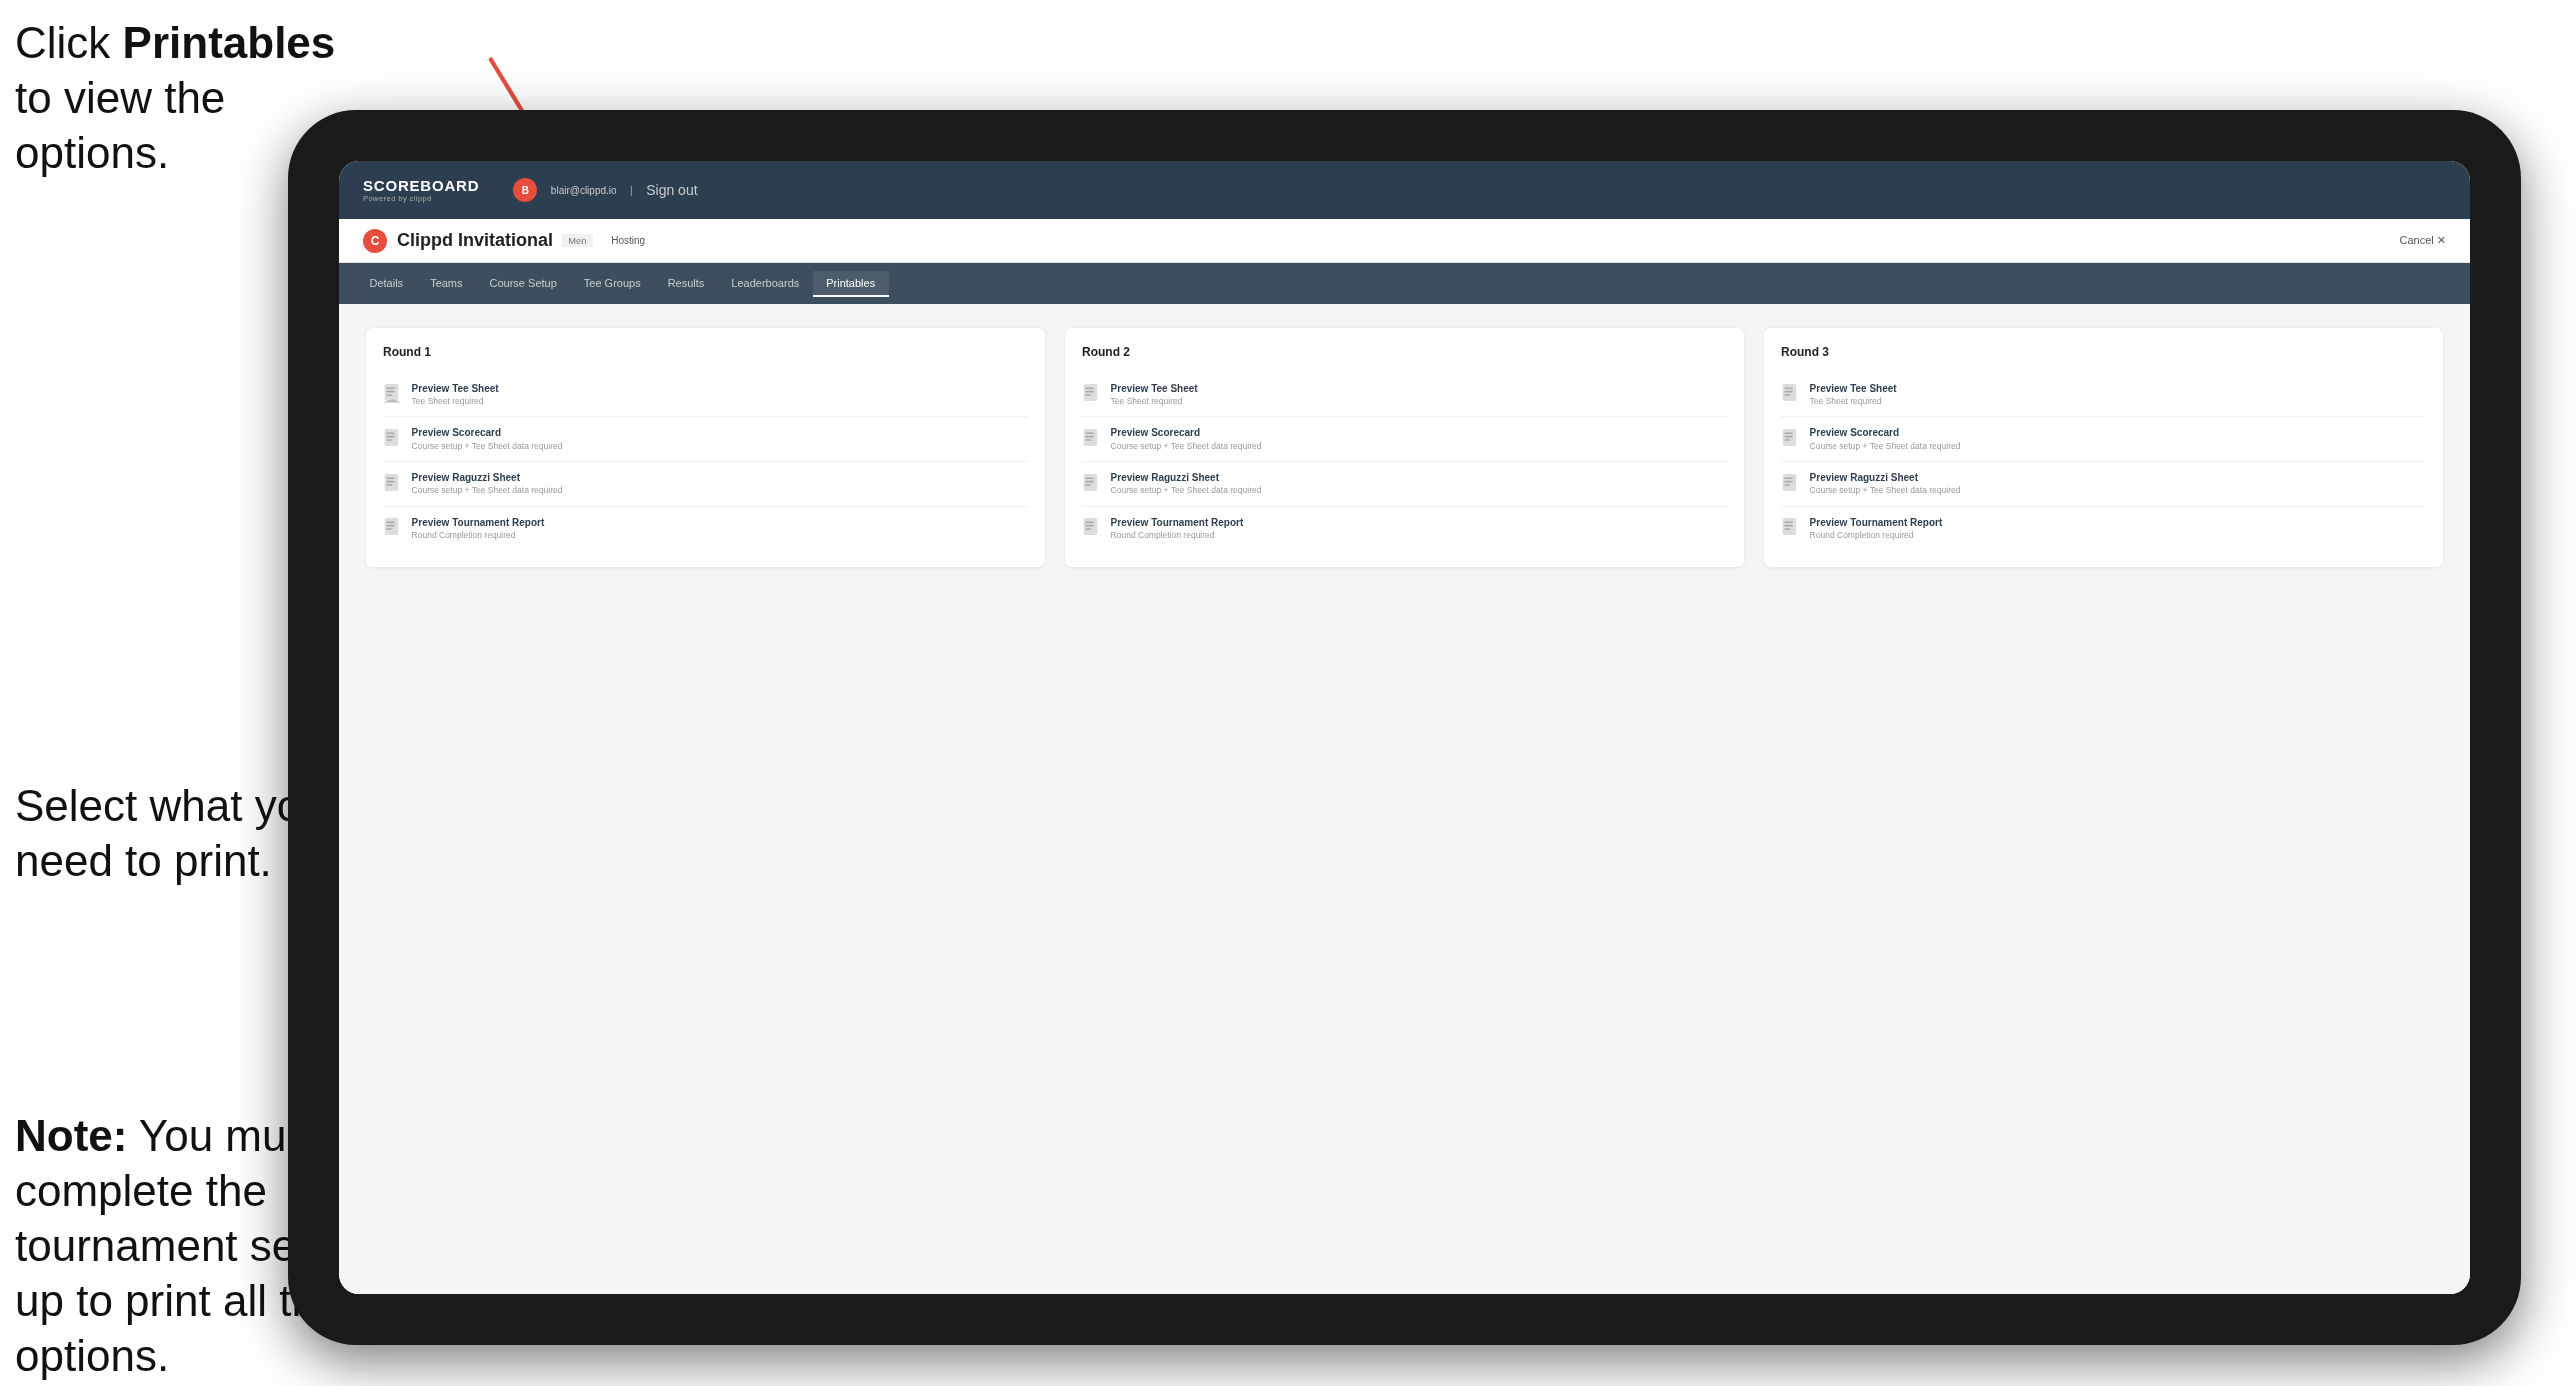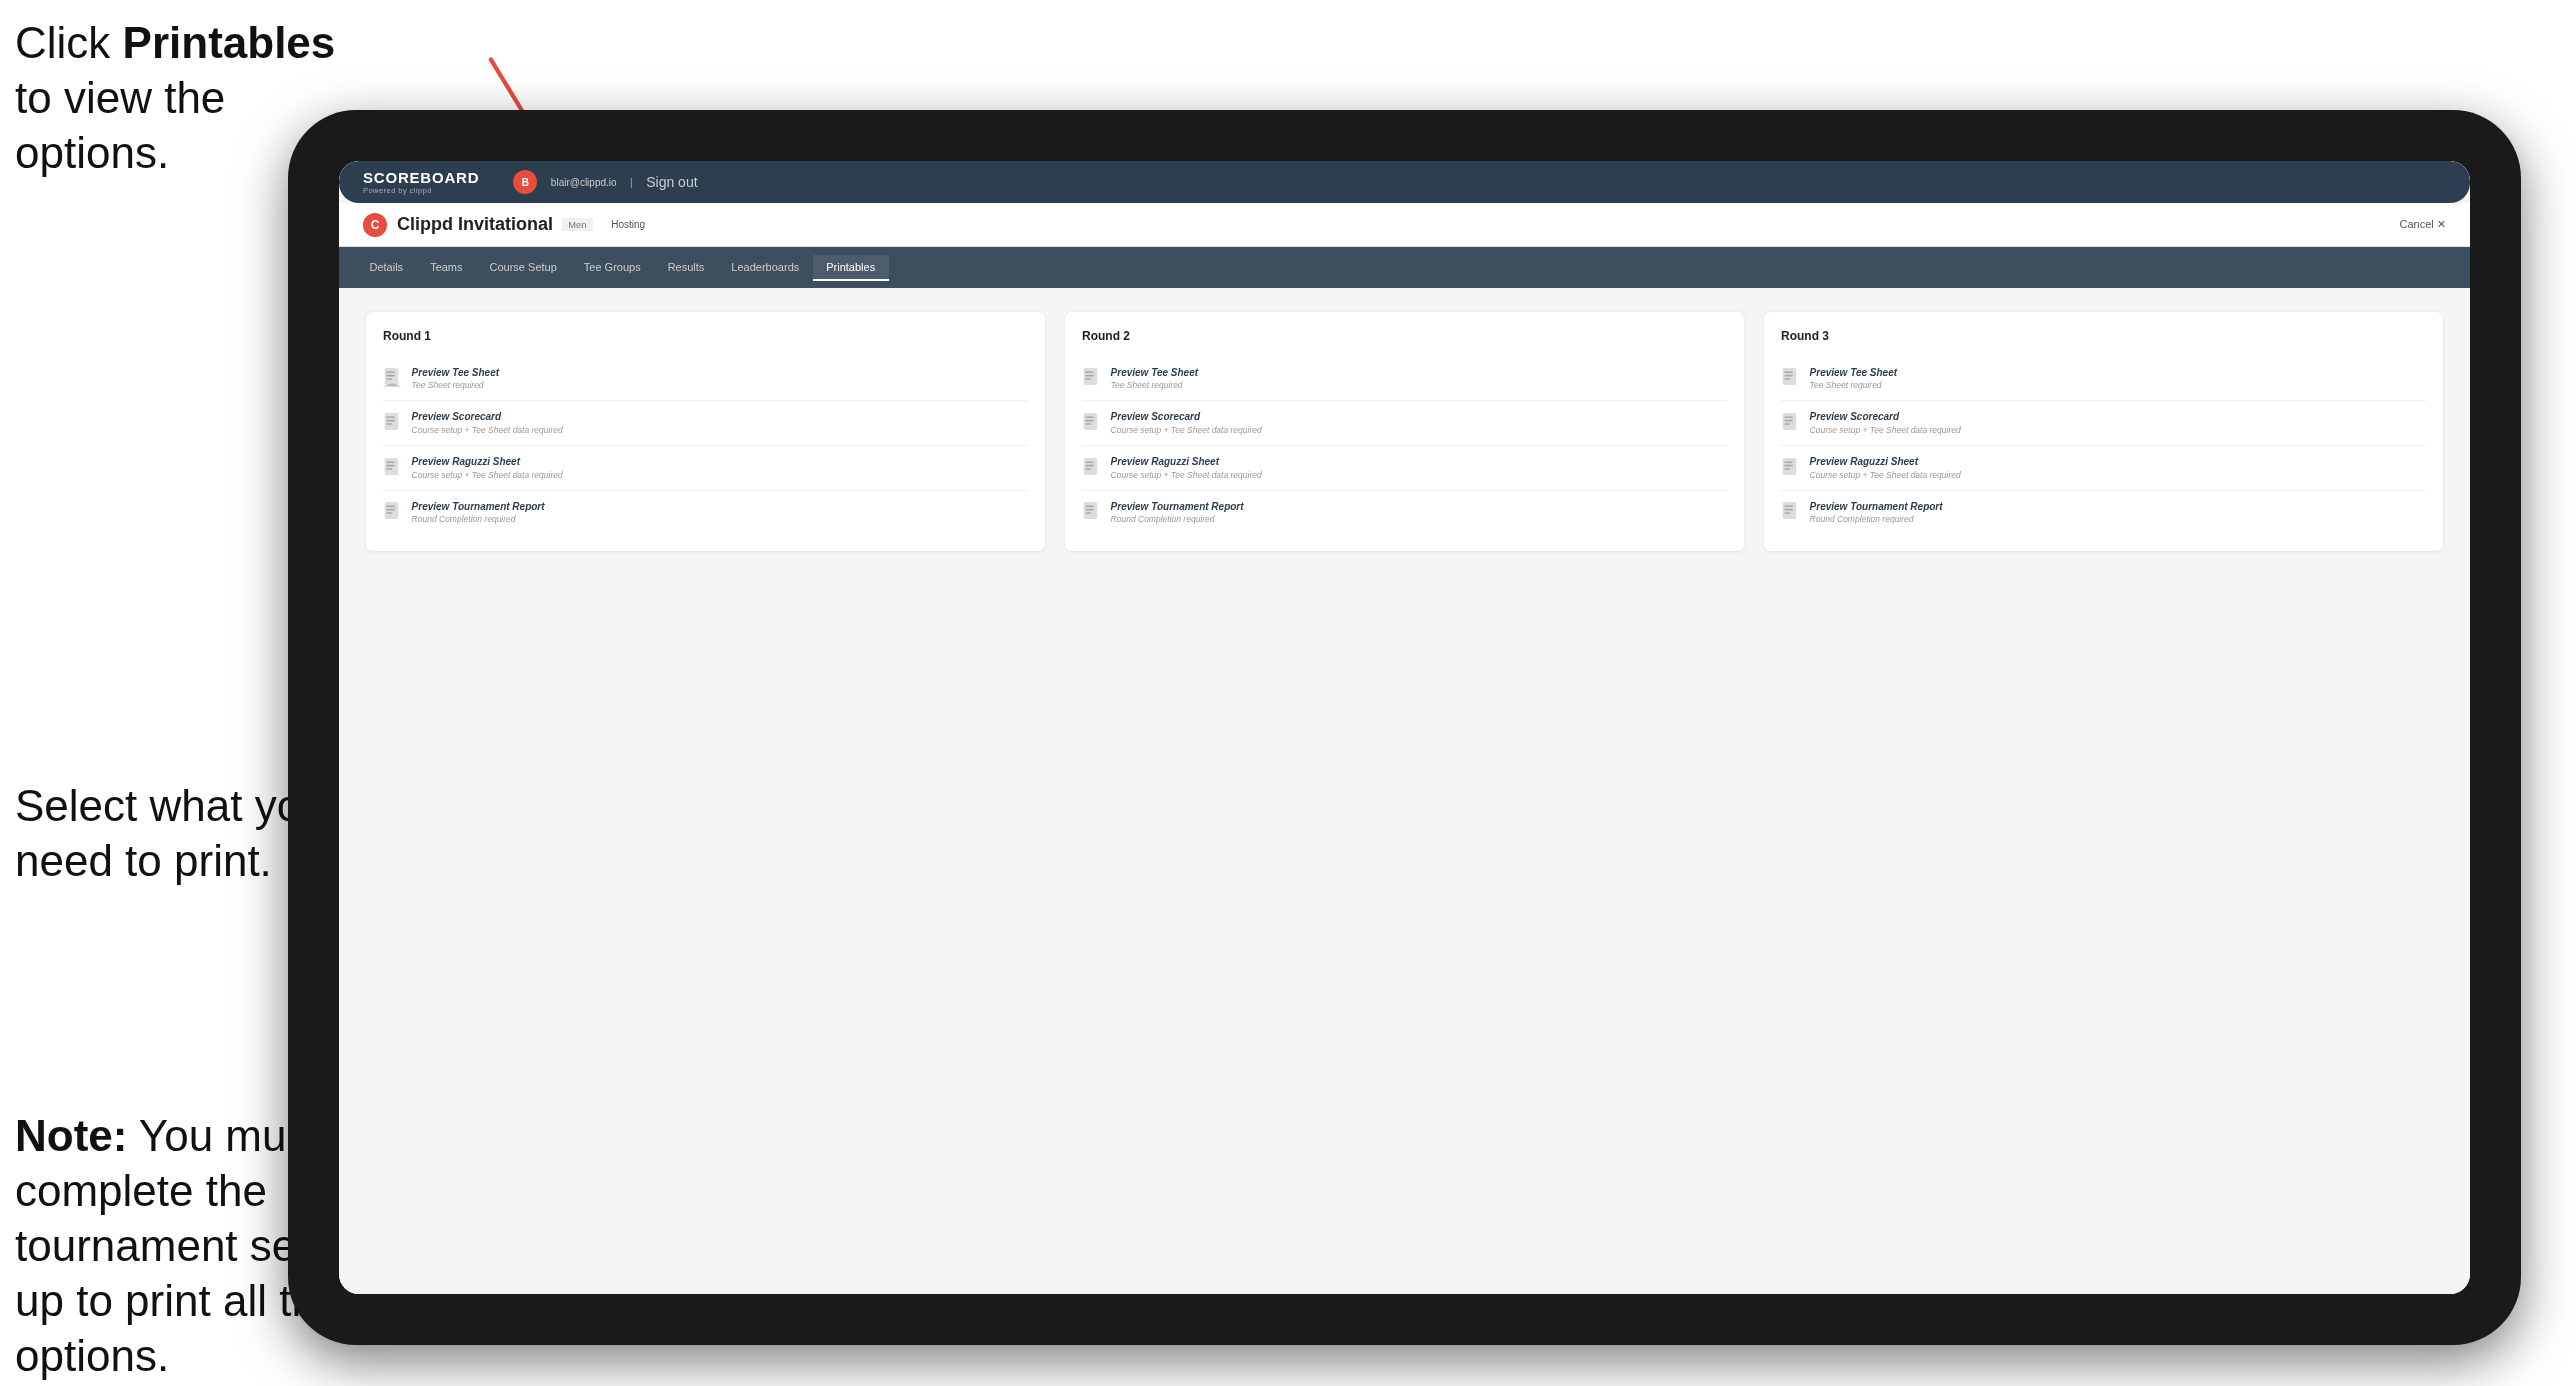--- a/index.html
+++ b/index.html
@@ -73,23 +73,22 @@
       display: flex;
       flex-direction: column;
     }
 
     
     .top-nav {
       background: #2c3e50;
       display: flex;
       align-items: center;
       padding: 16px 24px;
-      height: 42px;
+      height: 58px;
       flex-shrink: 0;
-      border-radius: 20px;
     }
 
     .scoreboard-logo {
       display: flex;
       flex-direction: column;
       margin-right: 34px;
     }
 
     .scoreboard-logo .logo-title {
       font-size: 15px;
@@ -255,26 +254,25 @@
 
     .round-title {
       font-size: 12px;
       font-weight: 700;
       color: #222;
       margin-bottom: 13.5px;
     }
 
     .print-item {
       display: flex;
-      align-items: flex-end;
+      align-items: flex-start;
       padding: 10px 0;
       border-bottom: 0.8px solid #f0f0f0;
       cursor: pointer;
       gap: 10px;
-      font-style: italic;
     }
 
     .print-item:last-child {
       border-bottom: none;
     }
 
     .print-icon {
       width: 18.6px;
       height: 22px;
       flex-shrink: 0;

